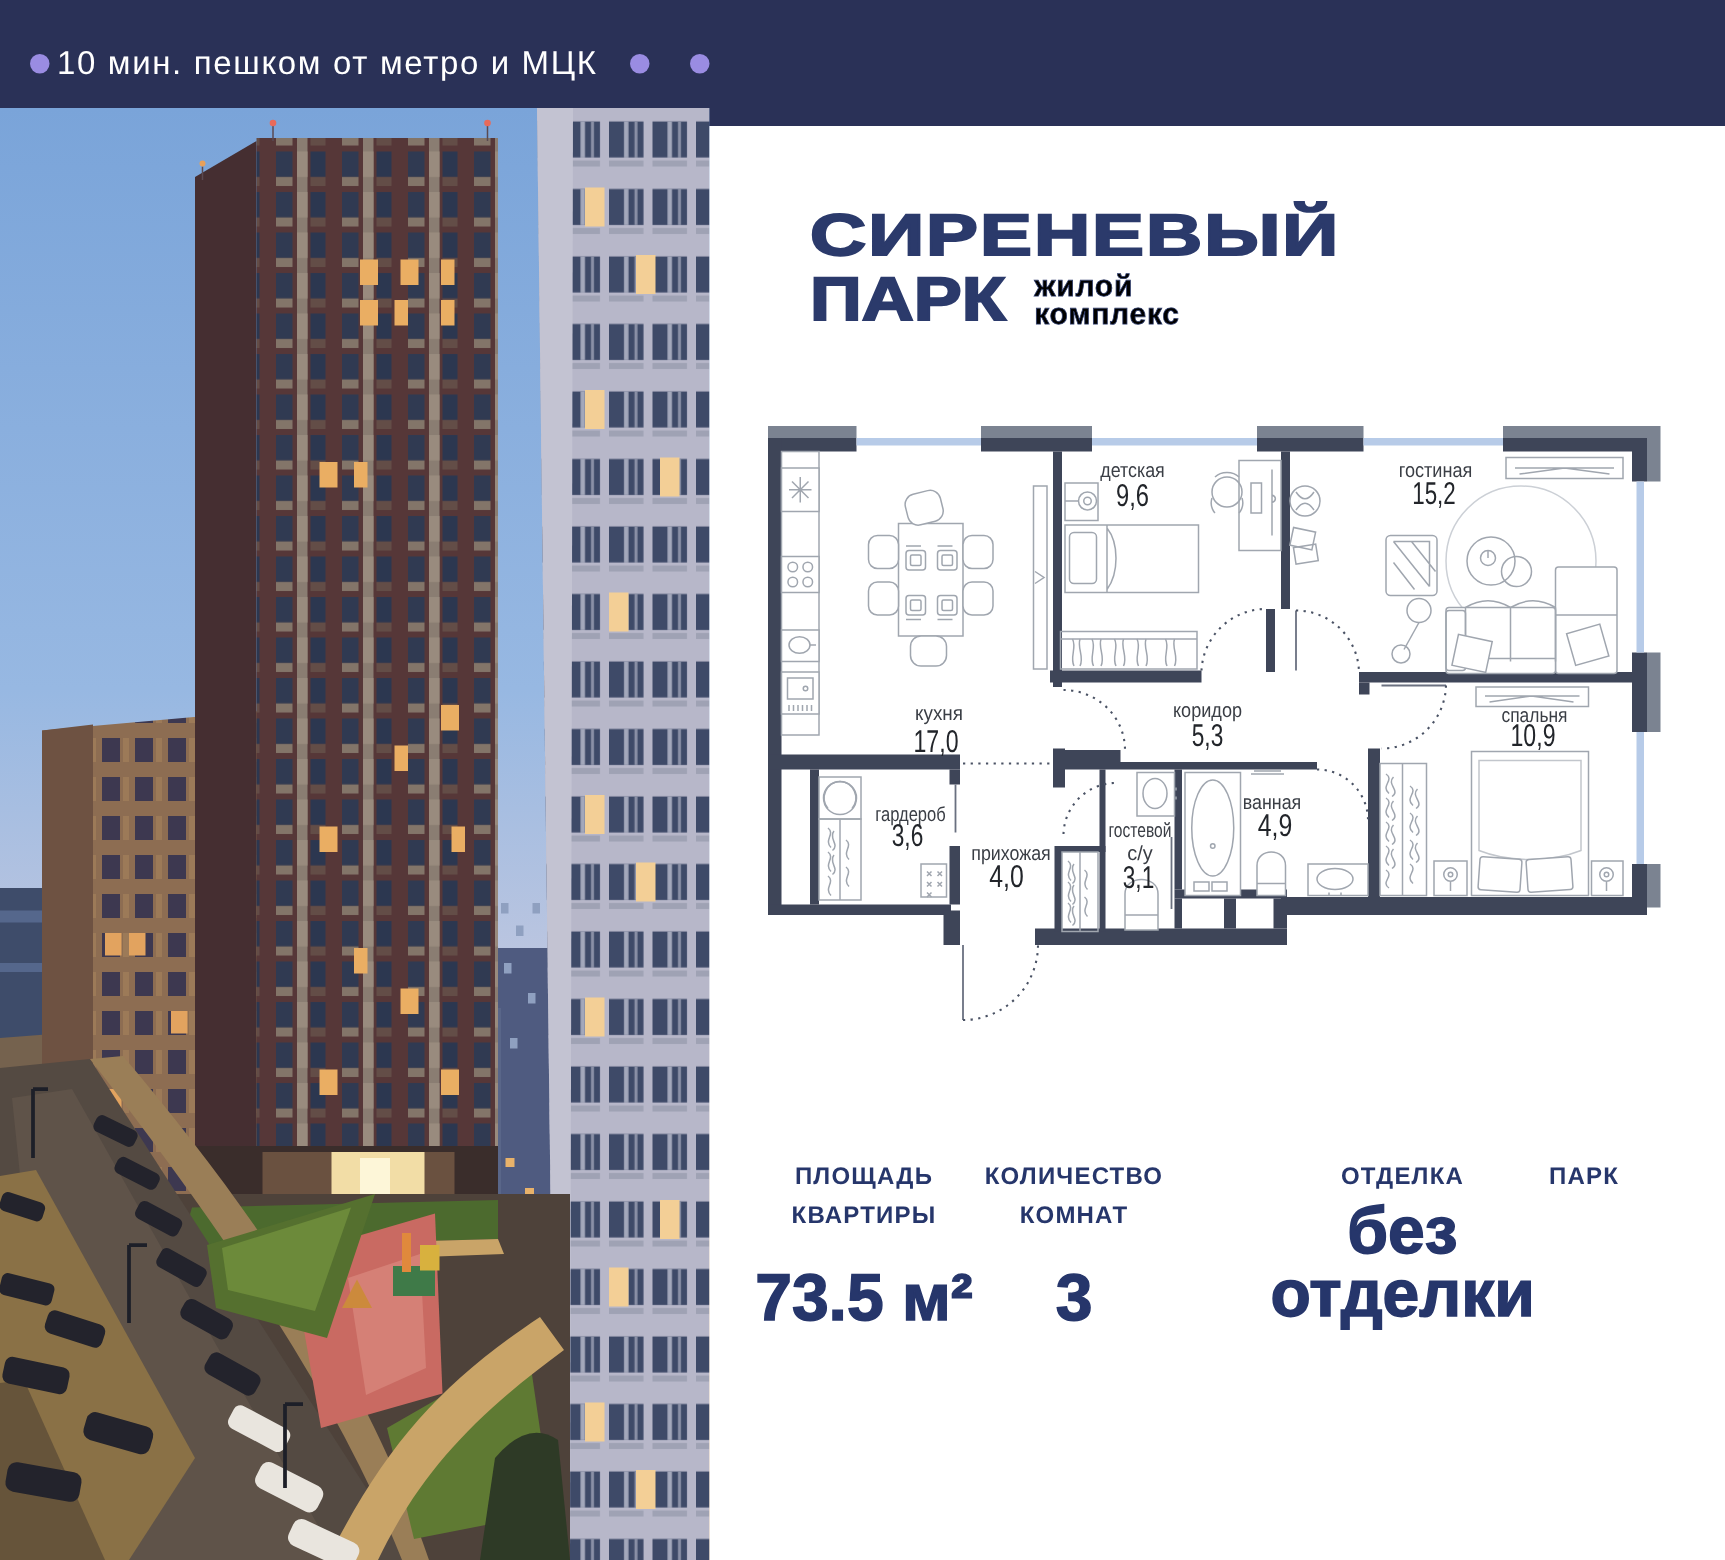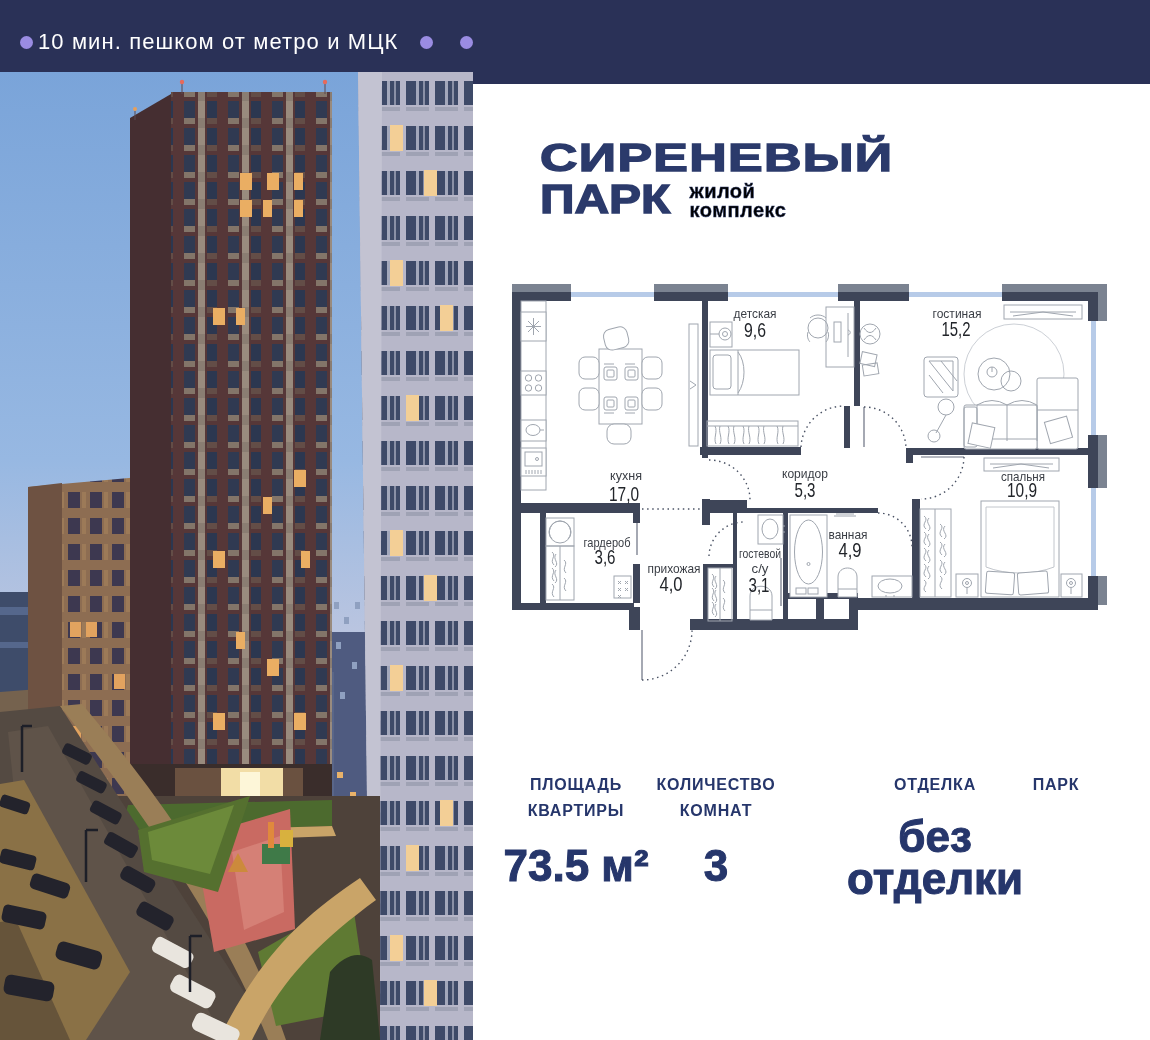--- a/index.html
+++ b/index.html
@@ -610,18 +610,18 @@
   <div class="iv" style="margin-top:20px;">73.5 м²</div>
 </div>
 
 <div class="info" style="left:636px;width:160px;top:772px;">
   <div class="ih">КОЛИЧЕСТВО<br>КОМНАТ</div>
   <div class="iv" style="margin-top:20px;">3</div>
 </div>
 
 <div class="info" style="left:847px;width:176px;top:772px;">
   <div class="ih">ОТДЕЛКА</div>
-  <div class="iv" style="margin-top:18px;line-height:42px;">без<br>отделки</div>
+  <div class="iv" style="margin-top:2px;line-height:42px;">без<br>отделки</div>
 </div>
 
 <div class="info" style="left:976px;width:160px;top:772px;">
   <div class="ih">ПАРК</div>
 </div>
 
 </body></html>

